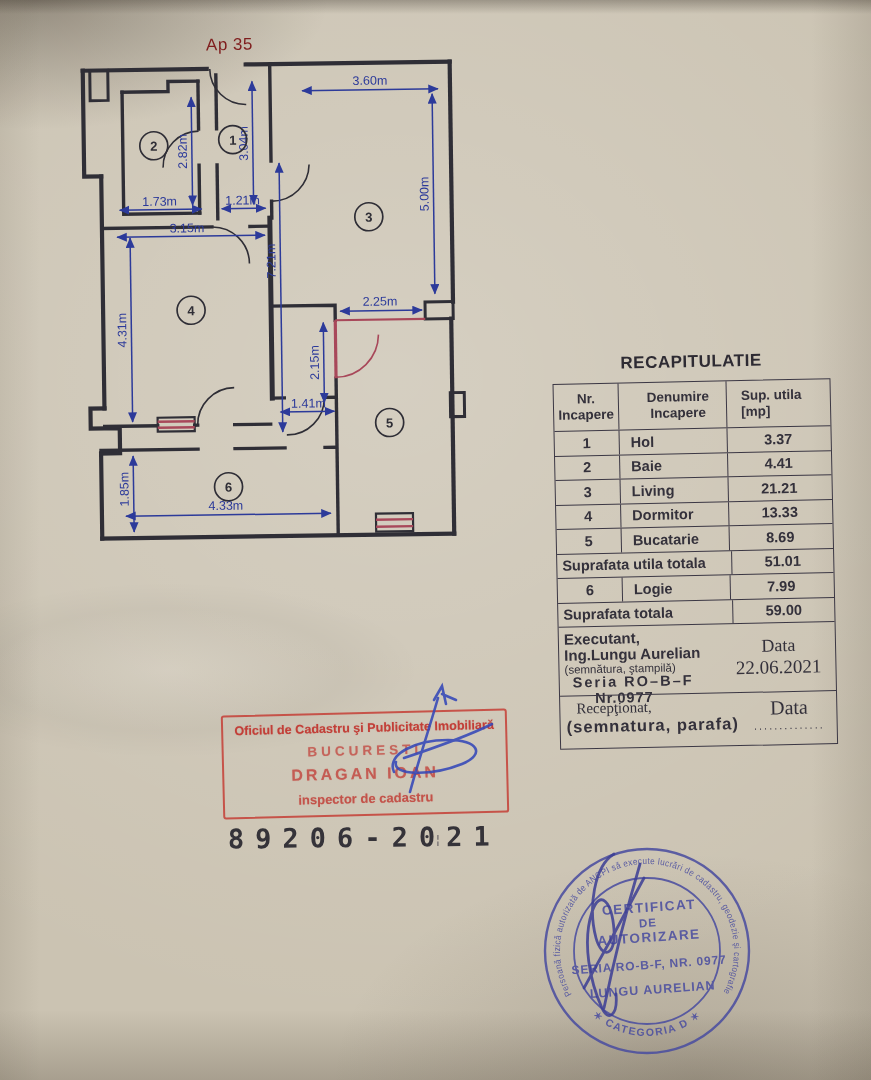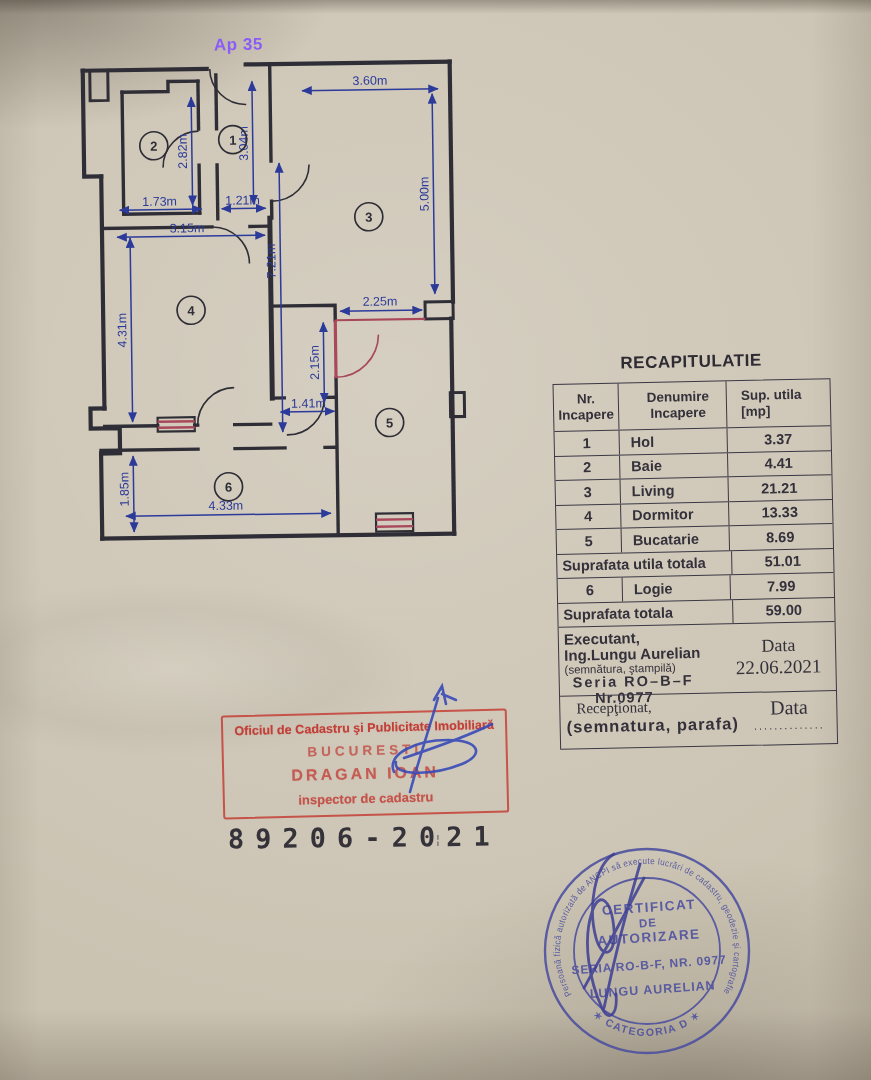--- a/index.html
+++ b/index.html
@@ -10,21 +10,21 @@
       radial-gradient(140% 100% at 45% 35%, rgba(255,255,255,0.20), rgba(255,255,255,0) 60%),
       radial-gradient(45% 16% at 4% 0%, rgba(45,36,26,0.38), rgba(45,36,26,0) 75%),
       linear-gradient(180deg, rgba(58,50,40,0.38), rgba(58,50,40,0) 14px),
       linear-gradient(0deg, rgba(66,56,42,0.26), rgba(66,56,42,0) 70px),
       linear-gradient(270deg, rgba(70,60,45,0.14), rgba(70,60,45,0) 60px),
       linear-gradient(90deg, rgba(70,60,45,0.10), rgba(70,60,45,0) 40px),
       radial-gradient(60% 30% at 80% 100%, rgba(60,50,38,0.18), rgba(60,50,38,0) 70%);
   }
   .wrinkle{position:absolute;left:0;top:560px;width:420px;height:220px;pointer-events:none;
     background:radial-gradient(60% 40% at 40% 50%, rgba(255,255,255,0.10), rgba(0,0,0,0.03) 70%, rgba(0,0,0,0) 100%);}
-  .ap-label{position:absolute;left:214px;top:35px;color:#8b5cf6;font-weight:bold;
+  .ap-label{position:absolute;left:206px;top:35px;color:#7f1d1d;font-weight:normal;
     font-size:17px;letter-spacing:0.5px;transform:rotate(-1deg);}
   svg.plan{position:absolute;left:83px;top:54px;transform:rotate(-0.8deg);}
   .plan text{font-family:"Liberation Sans",sans-serif;}
   .dimtxt{font-size:12.5px;fill:#2c3a9a;}
   .roomnum{font-size:13px;fill:#2f2e36;font-weight:bold;}
 
   
   .recap{position:absolute;left:556px;top:352px;width:278px;transform:rotate(-1.2deg);
     color:#34313b;}
   .recap-title{text-align:center;font-weight:bold;font-size:17px;letter-spacing:0.5px;

